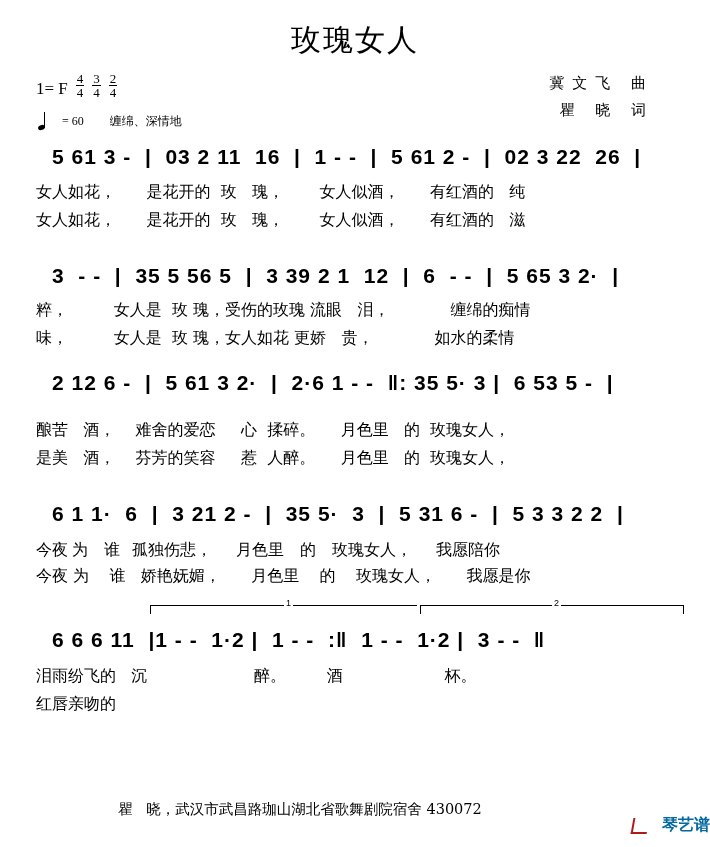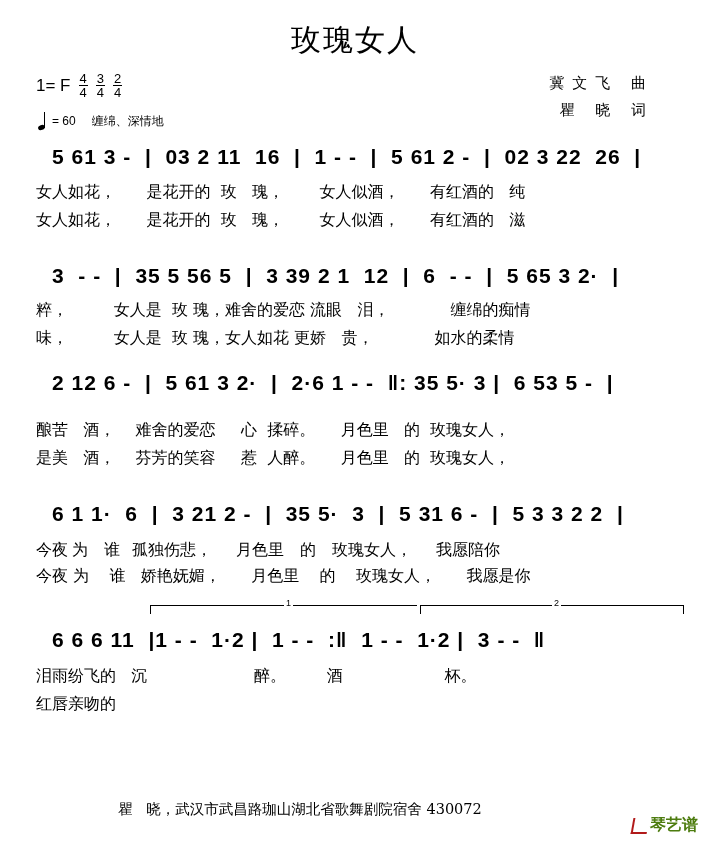--- a/index.html
+++ b/index.html
@@ -1,29 +1,29 @@
 <!DOCTYPE html>
 <html><head>
 <meta charset="utf-8">
 <style>
   html, body { margin:0; padding:0; background:#ffffff; }
   body { width:710px; height:847px; position:relative; overflow:hidden; font-family:"DejaVu Sans", sans-serif; color:#000; }
   .title { position:absolute; left:0; right:0; top:20px; text-align:center; font-size:30px; font-weight:normal; letter-spacing:2px; font-family:"DejaVu Sans", sans-serif; }
-  .key { position:absolute; left:36px; top:72px; font-size:17px; font-family:Liberation Sans, sans-serif; display:flex; align-items:center; gap:4px; }
+  .key { position:absolute; left:36px; top:72px; font-size:17px; font-family:Liberation Serif, serif; display:flex; align-items:flex-end; gap:4px; }
   .frac { display:inline-flex; flex-direction:column; align-items:center; font-size:13px; line-height:13px; margin-left:4px; }
   .frac .num { border-bottom:1.5px solid #000; padding:0 1px; }
-  .tempo { position:absolute; left:38px; top:112px; font-size:12px; font-family:Liberation Sans, sans-serif; display:flex; align-items:center; gap:6px; }
+  .tempo { position:absolute; left:38px; top:112px; font-size:12px; font-family:Liberation Serif, serif; display:flex; align-items:center; gap:16px; }
   .tempo .note { display:inline-block; position:relative; width:8px; height:18px; }
   .tempo .note::before { content:""; position:absolute; left:0; bottom:0; width:7px; height:5px; background:#000; border-radius:50%; transform:rotate(-20deg); }
   .tempo .note::after { content:""; position:absolute; left:6px; bottom:2px; width:1.3px; height:16px; background:#000; }
   .credits { position:absolute; right:56px; top:70px; font-size:15px; line-height:27px; letter-spacing:8px; font-family:"DejaVu Serif", serif; text-align:right; }
   .notes { position:absolute; left:36px; font-family:"Liberation Sans", sans-serif; font-weight:bold; font-size:21px; white-space:pre; letter-spacing:1px;margin-left:16px; }
   .lyric { position:absolute; left:36px; font-family:"DejaVu Serif", serif; font-size:16px; white-space:pre; }
   .footer { position:absolute; left:118px; top:742px; font-family:"DejaVu Serif", serif; font-size:14.5px; line-height:27px; white-space:pre; }
-  .watermark { position:absolute; left:632px; top:815px; font-size:16px; color:#4d7c0f; font-weight:bold; font-family:Liberation Serif, serif; display:flex; align-items:center; gap:2px; }
+  .watermark { position:absolute; left:632px; top:815px; font-size:16px; color:#0369a1; font-weight:bold; font-family:Liberation Serif, serif; display:flex; align-items:center; gap:14px; }
   .watermark .logo { width:14px; height:14px; border-left:2px solid #b11a1a; border-bottom:2px solid #b11a1a; transform:skewX(-10deg); }
   .volta { position:absolute; border-top:1px solid #000; height:8px; }
   .volta.l { border-left:1px solid #000; }
   .volta.r { border-right:1px solid #000; }
   .volta span { position:absolute; top:-8px; left:50%; font-size:9px; background:#fff; padding:0 2px; font-family:"Liberation Sans", sans-serif; }
 </style>
 </head>
 <body>
 
 <div class="title">玫瑰女人</div>
@@ -53,21 +53,21 @@
 <div class="credits">
   <div>冀文飞 曲</div>
   <div>瞿 晓 词</div>
 </div>
 
 <div class="notes" style="top:145px;">5 61 3 -  |  03 2 11  16  |  1 - -  |  5 61 2 -  |  02 3 22  26  |</div>
 <div class="lyric" style="top:182px;">女人如花，      是花开的  玫   瑰，       女人似酒，      有红酒的   纯</div>
 <div class="lyric" style="top:210px;">女人如花，      是花开的  玫   瑰，       女人似酒，      有红酒的   滋</div>
 
 <div class="notes" style="top:264px;">3  - -  |  35 5 56 5  |  3 39 2 1  12  |  6  - -  |  5 65 3 2·  |</div>
-<div class="lyric" style="top:300px;">粹，         女人是  玫 瑰，难舍的爱恋 流眼   泪，            缠绵的痴情</div>
+<div class="lyric" style="top:300px;">粹，         女人是  玫 瑰，受伤的玫瑰 流眼   泪，            缠绵的痴情</div>
 <div class="lyric" style="top:328px;">味，         女人是  玫 瑰，女人如花 更娇   贵，            如水的柔情</div>
 
 <div class="notes" style="top:371px;text-align:center;">2 12 6 -  |  5 61 3 2·  |  2·6 1 - -  ‖: 35 5· 3 |  6 53 5 -  |</div>
 <div class="lyric" style="top:420px;">酿苦   酒，    难舍的爱恋     心  揉碎。     月色里   的  玫瑰女人，</div>
 <div class="lyric" style="top:448px;">是美   酒，    芬芳的笑容     惹  人醉。     月色里   的  玫瑰女人，</div>
 
 <div class="notes" style="top:502px;">6 1 1·  6  |  3 21 2 -  |  35 5·  3  |  5 31 6 -  |  5 3 3 2 2  |</div>
 <div class="lyric" style="top:540px;font-family:Liberation Serif, serif;">今夜 为    谁   孤独伤悲，      月色里    的    玫瑰女人，      我愿陪你</div>
 <div class="lyric" style="top:566px;">今夜 为    谁   娇艳妩媚，      月色里    的    玫瑰女人，      我愿是你</div>
 

